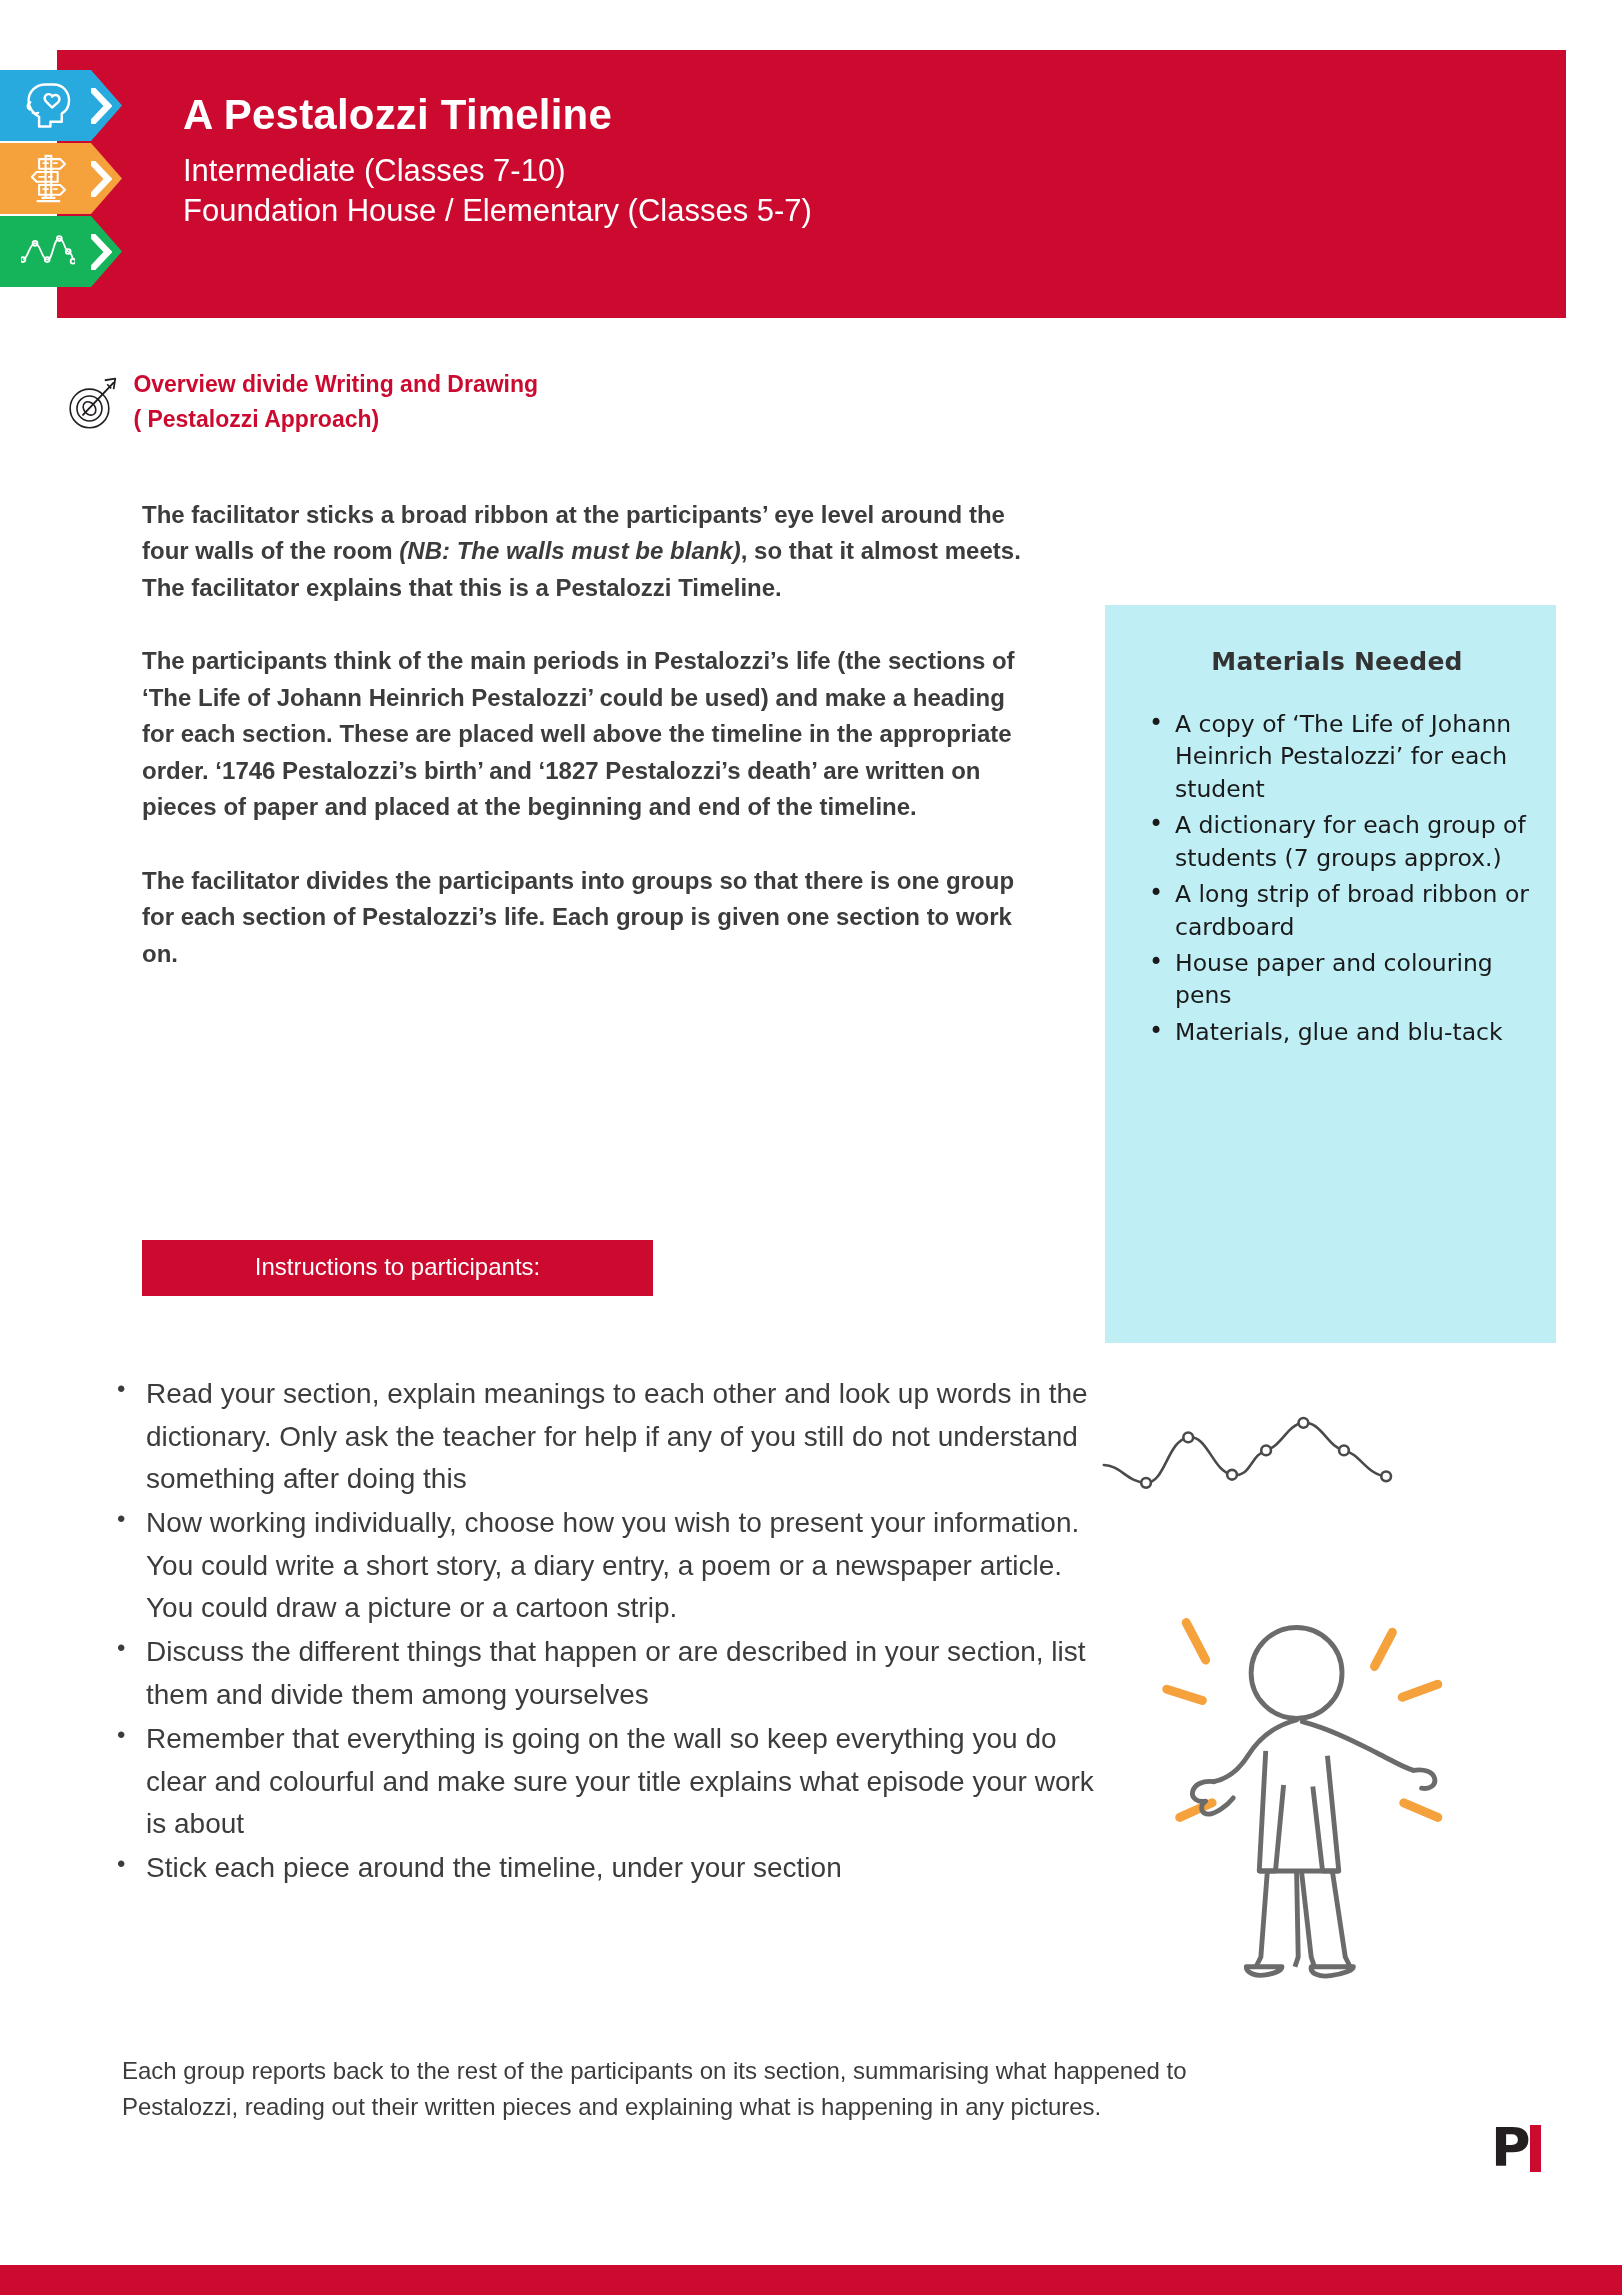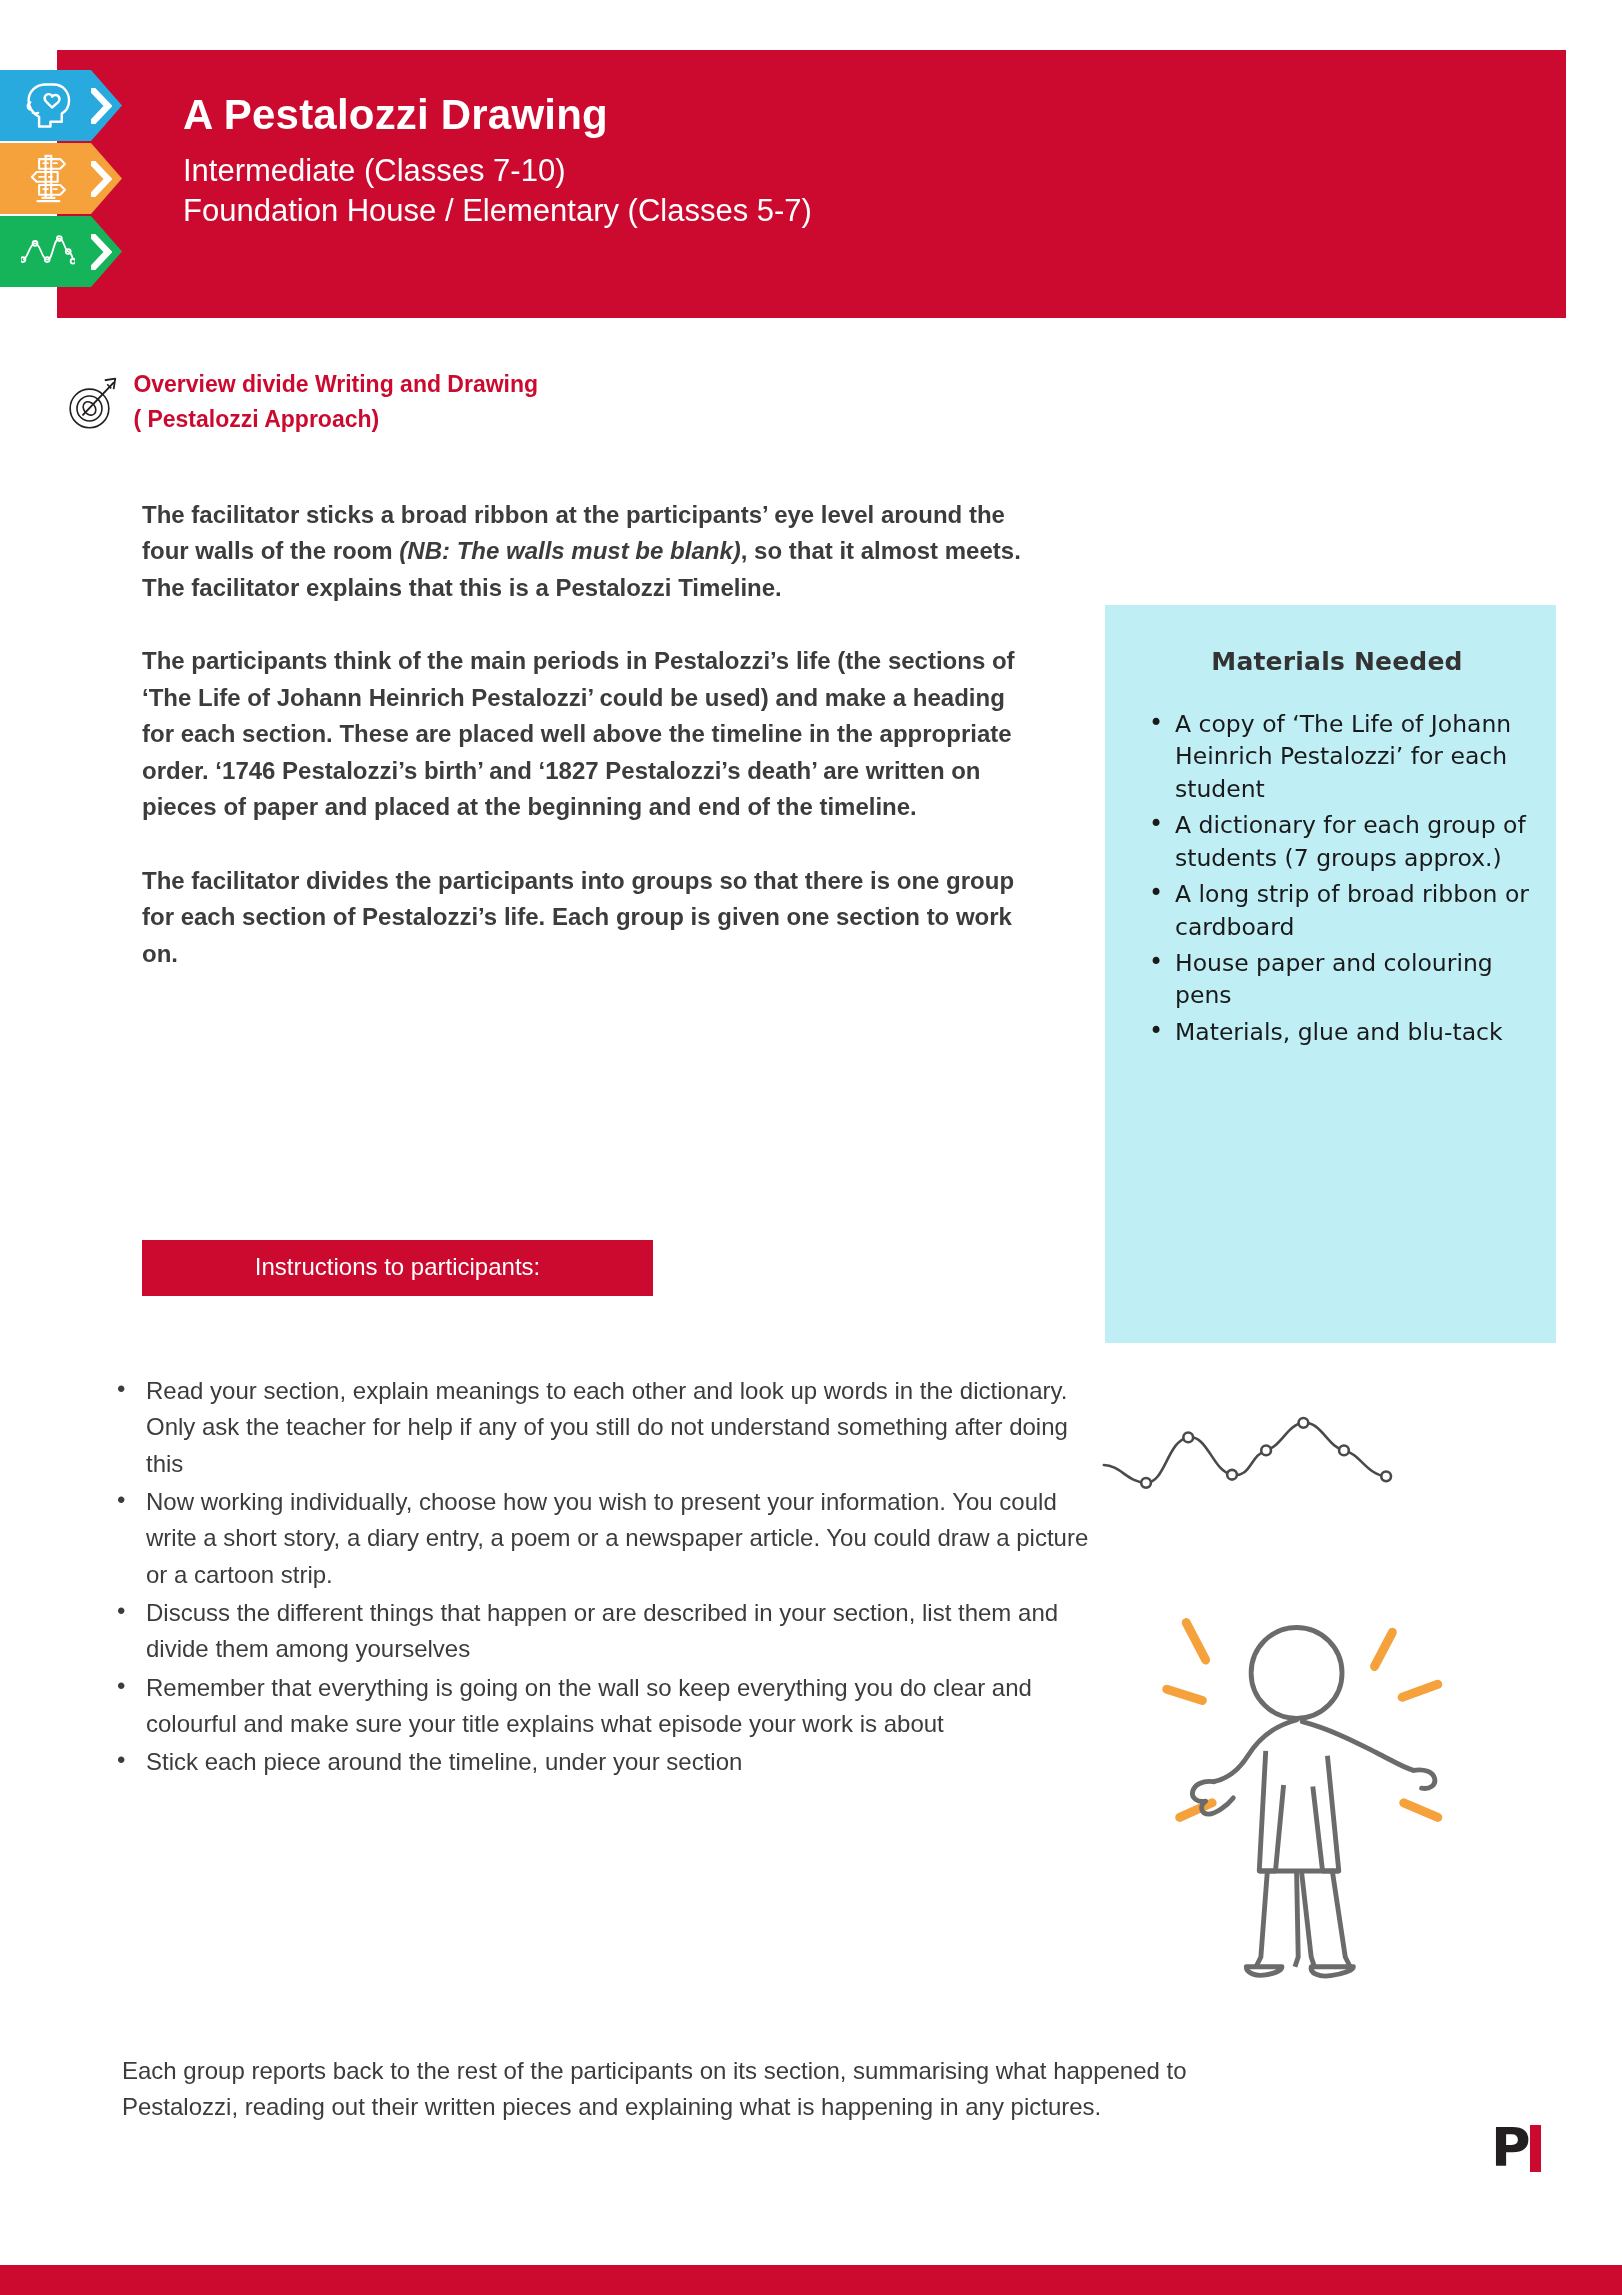--- a/index.html
+++ b/index.html
@@ -144,21 +144,21 @@
   
   .instr-list {
     position: absolute;
     left: 97px;
     top: 1373px;
     width: 957px;
     margin: 0;
     padding: 0 0 0 49px;
     list-style: none;
     color: #3c3c3c;
-    font-size: 24px;
+    font-size: 28px;
     font-weight: 300;
     line-height: 1.52;
   }
   .instr-list li {
     position: relative;
     margin-bottom: 1.6px;
   }
   .instr-list li::before {
     content: "\2022";
     position: absolute;
@@ -323,21 +323,21 @@
       <circle cx="58" cy="34" r="3" fill="none" stroke="#ffffff" stroke-width="2.2"></circle>
       <circle cx="64" cy="46" r="3" fill="none" stroke="#ffffff" stroke-width="2.2"></circle>
     </svg>
     <svg class="chev" viewBox="0 0 26 44">
       <path d="M3 3 L21 22 L3 41" fill="none" stroke="#ffffff" stroke-width="8" stroke-linecap="square"></path>
     </svg>
   </div>
 </div>
 
 <div class="header-text">
-  <h1 class="header-title">A Pestalozzi Drawing</h1>
+  <h1 class="header-title">A Pestalozzi Timeline</h1>
   <p class="header-sub">Intermediate (Classes 7-10)</p>
   <p class="header-sub">Foundation House / Elementary (Classes 5-7)</p>
 </div>
 
 <div class="section-head">
   <svg class="target-icon" viewBox="0 0 70 72">
     <circle cx="30" cy="44" r="24" fill="none" stroke="#231f20" stroke-width="2"></circle>
     <circle cx="30" cy="44" r="15.5" fill="none" stroke="#231f20" stroke-width="2"></circle>
     <ellipse cx="30" cy="44" rx="7" ry="9" fill="none" stroke="#231f20" stroke-width="2" transform="rotate(-40 30 44)"></ellipse>
     <path d="M22 52 L60 12" fill="none" stroke="#231f20" stroke-width="2.4" stroke-linecap="round"></path>

